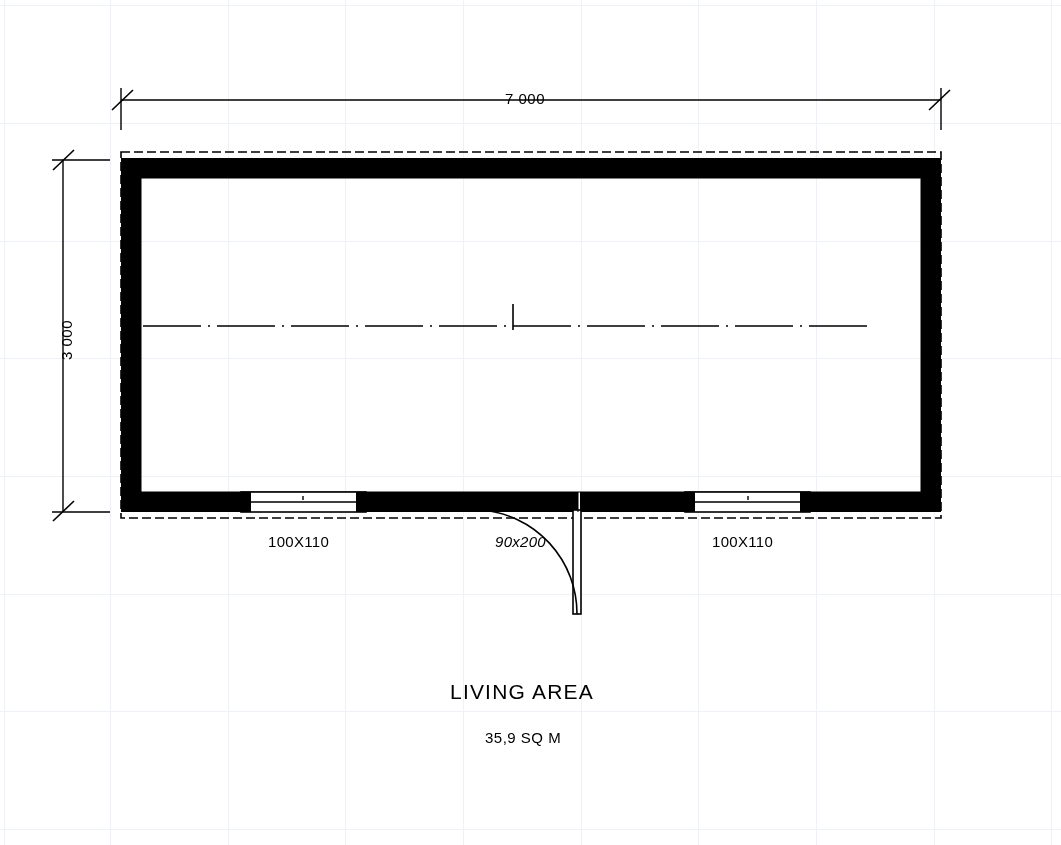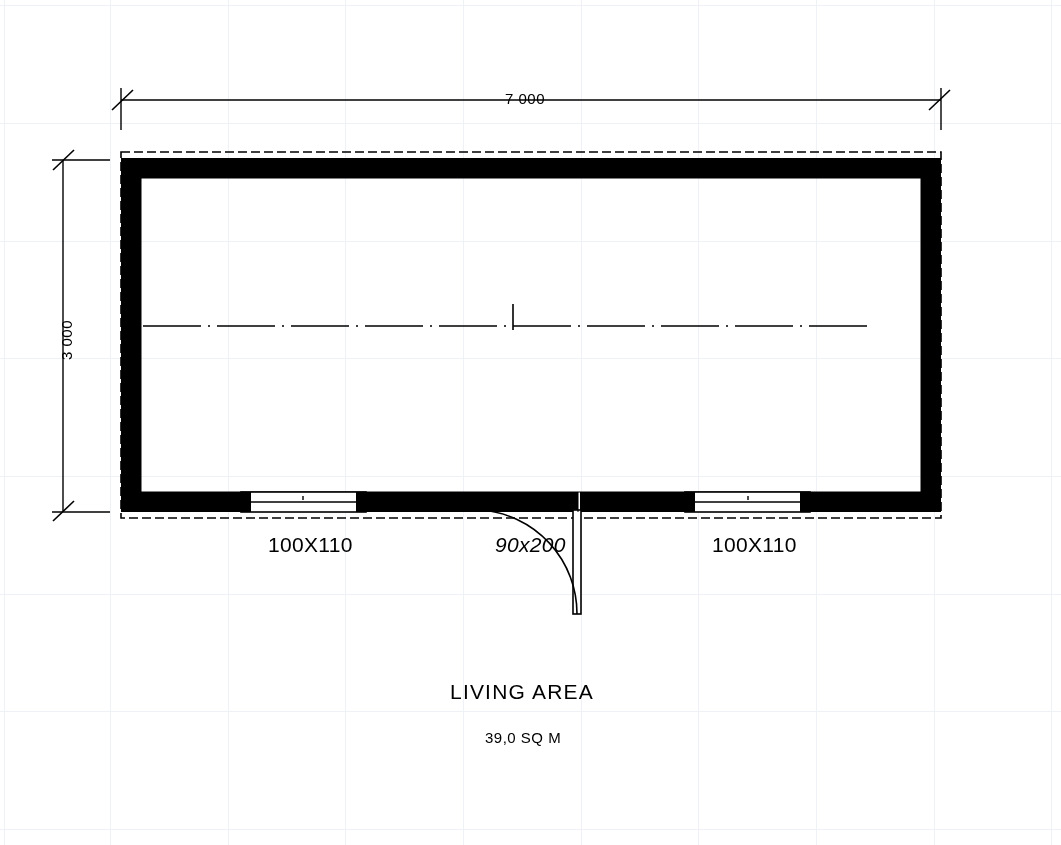--- a/index.html
+++ b/index.html
@@ -49,21 +49,21 @@
   }
   .dim-label {
     font-size: 15px;
     letter-spacing: 0.5px;
   }
   .dim-label.vertical {
     transform-origin: 0 0;
     transform: rotate(-90deg);
   }
   .opening-label {
-    font-size: 21px;
+    font-size: 15px;
     letter-spacing: 0.3px;
     text-align: center;
   }
   .area-title {
     font-size: 21px;
     letter-spacing: 1.2px;
   }
   .area-sub {
     font-size: 15px;
     letter-spacing: 0.5px;
@@ -165,15 +165,15 @@
   <div class="label dim-label vertical" style="left:58px; top:360px;">3 000</div>
 
   <div class="label opening-label" style="left:268px; top:533px;">100X110</div>
 
   <div class="label opening-label" style="left:495px; top:533px;font-style:italic;">90x200</div>
 
   <div class="label opening-label" style="left:712px; top:533px;">100X110</div>
 
   <div class="label area-title" style="left:450px; top:680px;">LIVING AREA</div>
 
-  <div class="label area-sub" style="left:485px; top:729px;">39,0 SQ M</div>
+  <div class="label area-sub" style="left:485px; top:729px;">35,9 SQ M</div>
 
 </div>
 
 </body></html>

